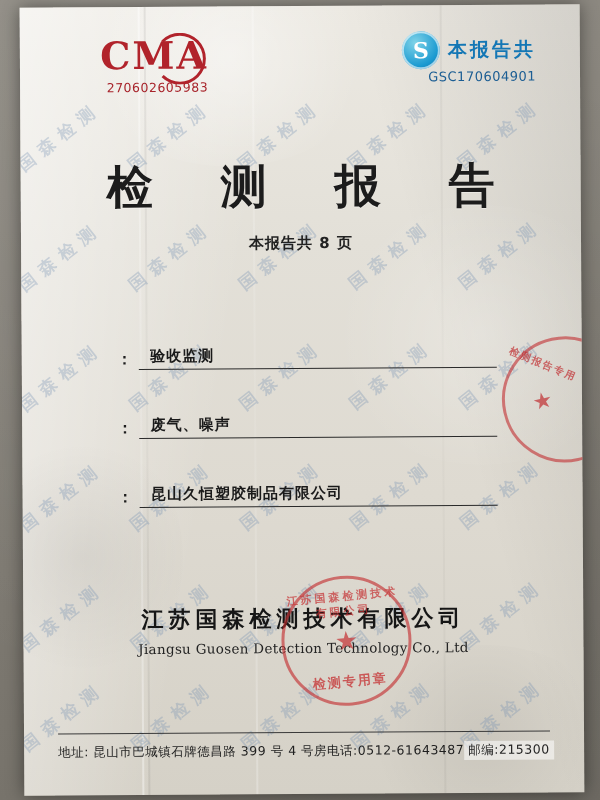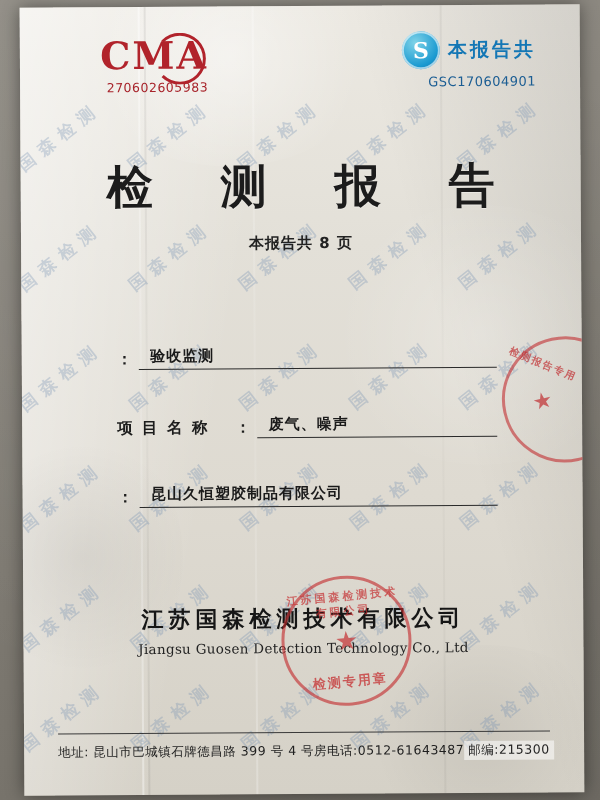--- a/index.html
+++ b/index.html
@@ -143,21 +143,20 @@
     box-shadow: inset 0 0 0 2px rgba(255,255,255,0.6);
   }
   #gs-name {
     font-family: "DejaVu Sans", sans-serif;
     font-size: 19px;
     font-weight: 700;
     color: #1477b5;
     letter-spacing: 3px;
   }
   #gs-code {
-    margin-top: 5px;
     font-size: 13px;
     color: #1b5d93;
     letter-spacing: .5px;
     font-family: "DejaVu Sans", sans-serif;
   }
 
   
   #title {
     position: absolute;
     left: 0;
@@ -413,21 +412,20 @@
 
     <div id="title">检 测 报 告</div>
     <div id="subtitle">本报告共 8 页</div>
 
     <div id="fields">
       <div class="field-row">
         <div class="field-colon">：</div>
         <div class="field-value">验收监测</div>
       </div>
       <div class="field-row">
-        <div class="field-label">项 目 名 称</div>
         <div class="field-colon">：</div>
         <div class="field-value">废气、噪声</div>
       </div>
       <div class="field-row">
         <div class="field-colon">：</div>
         <div class="field-value">昆山久恒塑胶制品有限公司</div>
       </div>
     </div>
 
     <div id="edge-seal">

